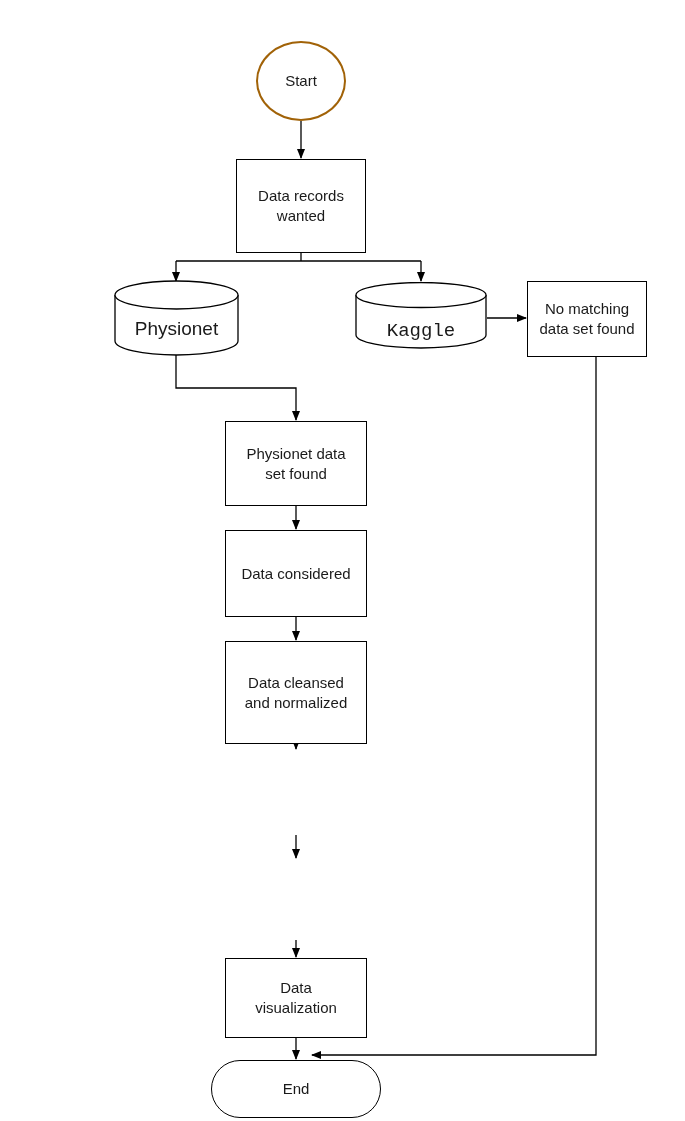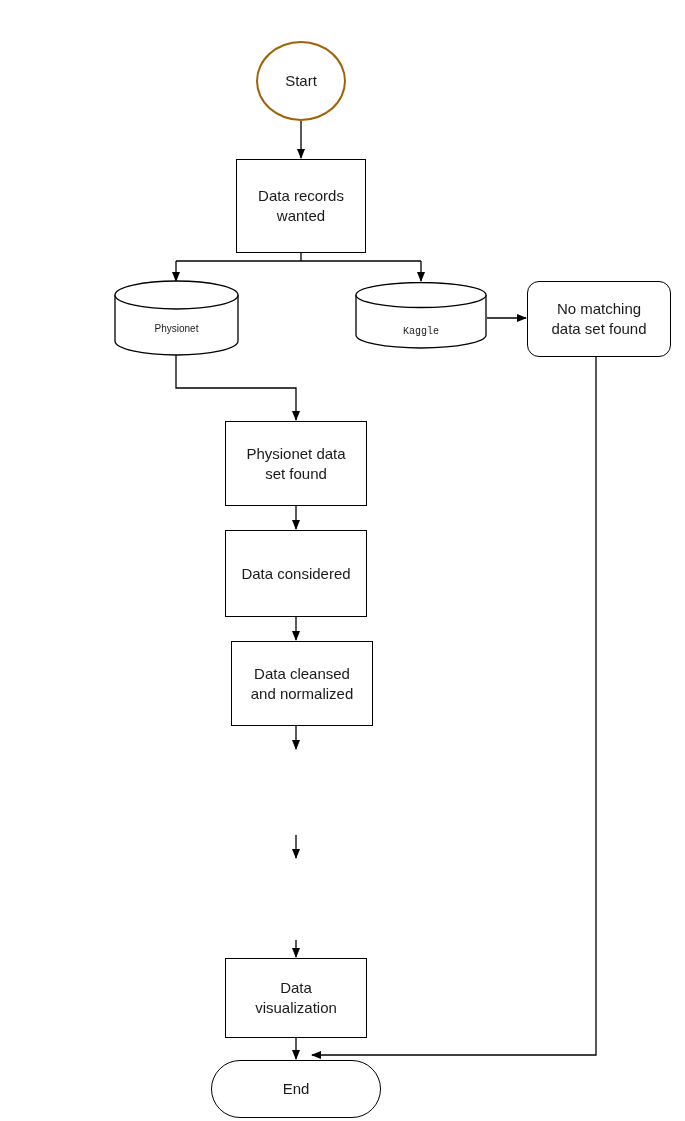--- a/index.html
+++ b/index.html
@@ -54,21 +54,21 @@
     position: absolute;
     left: 0;
     top: 0;
   }
   .cyl-label {
     position: relative;
     z-index: 2;
     width: 100%;
     text-align: center;
     color: #1a1a1a;
-    font-size: 10px;
+    font-size: 19px;
   }
   .node-label {
     white-space: pre-line;
     padding: 0 4px;
   }
 </style>
 </head>
 <body>
 
 <div id="canvas">
@@ -121,35 +121,35 @@
   </div>
 
   <div class="node node-cyl" style="left:355px; top:282px; width:132px; height:67px;">
     <svg class="cyl-svg" width="132" height="67" viewBox="0 0 132 67">
       <path d="M1,13 L1,53 A65,13 0 0 0 131,53 L131,13" fill="#ffffff" stroke="#000000" stroke-width="1.3"></path>
       <ellipse cx="66" cy="13" rx="65" ry="12.5" fill="#ffffff" stroke="#000000" stroke-width="1.3"></ellipse>
     </svg>
     <span class="cyl-label" style="margin-top:32px;font-family:Liberation Mono, monospace;">Kaggle</span>
   </div>
 
-  <div class="node node-rect" style="left:527px; top:281px; width:144px; height:76px;border-radius:12px;">
+  <div class="node node-rect" style="left:527px; top:281px; width:120px; height:76px;">
     <span class="node-label">No matching
 data set found</span>
   </div>
 
   <div class="node node-rect" style="left:225px; top:421px; width:142px; height:85px;">
     <span class="node-label">Physionet data
 set found</span>
   </div>
 
   <div class="node node-rect" style="left:225px; top:530px; width:142px; height:87px;">
     <span class="node-label">Data considered</span>
   </div>
 
-  <div class="node node-rect" style="left:231px; top:641px; width:142px; height:85px;">
+  <div class="node node-rect" style="left:225px; top:641px; width:142px; height:103px;">
     <span class="node-label">Data cleansed
 and normalized</span>
   </div>
 
 
 
   <div class="node node-rect" style="left:225px; top:958px; width:142px; height:80px;">
     <span class="node-label">Data
 visualization</span>
   </div>

